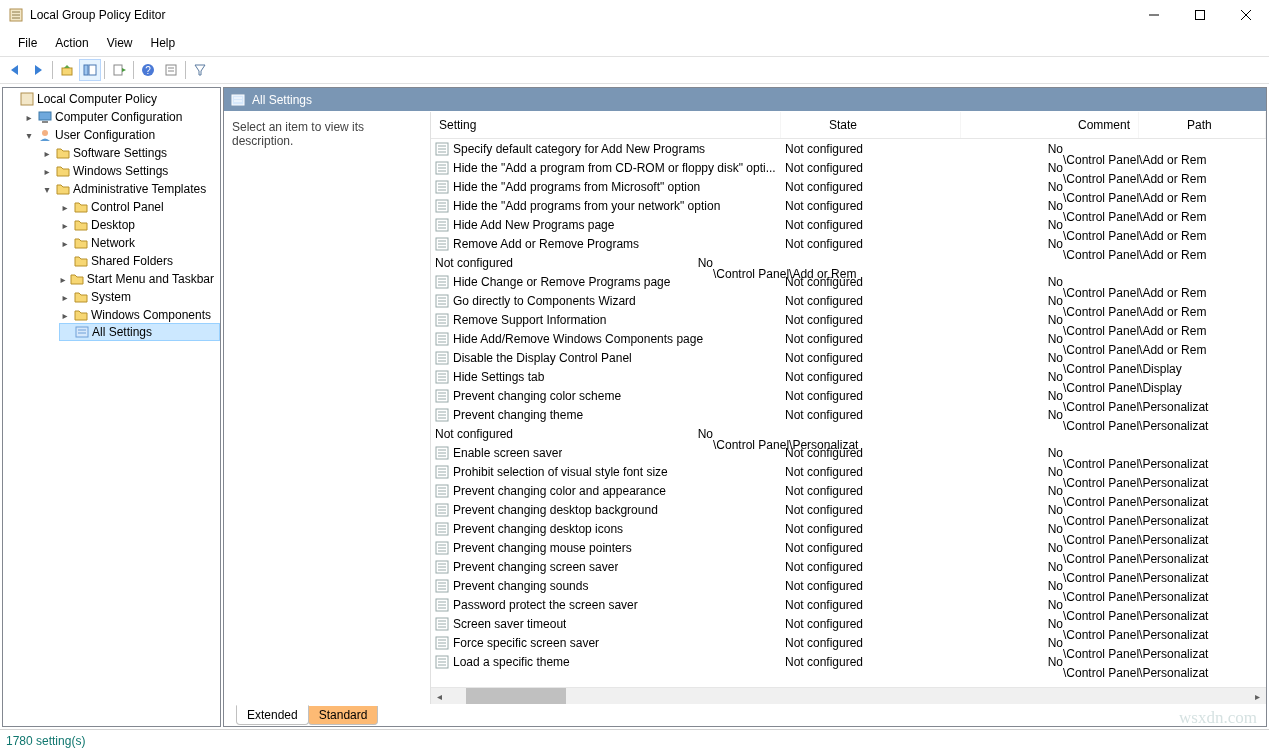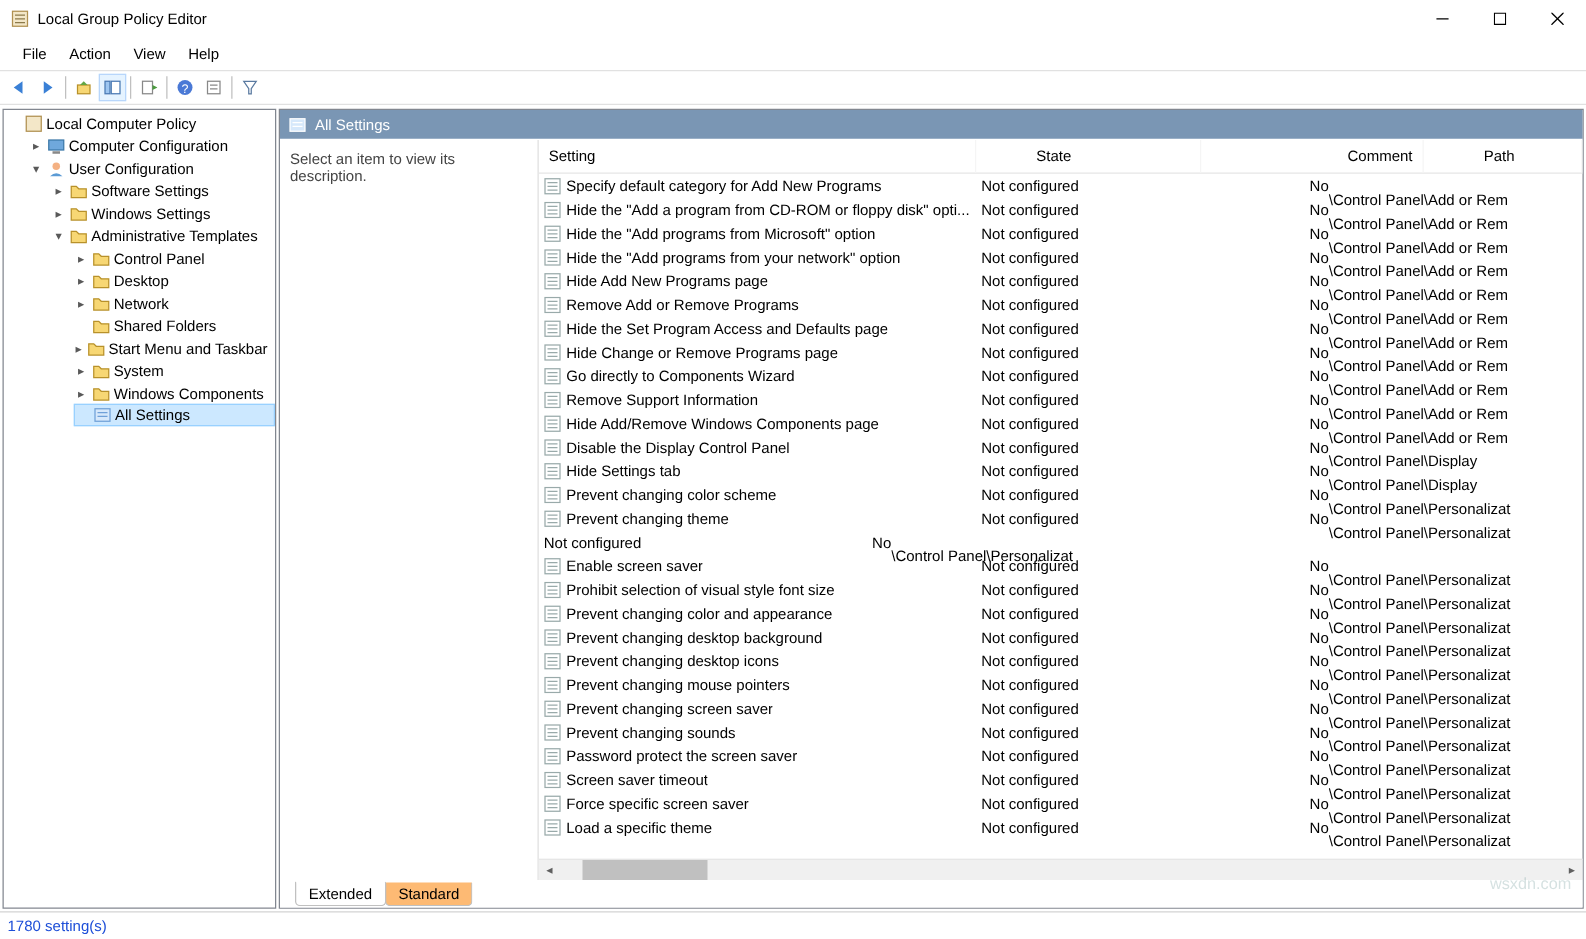--- a/index.html
+++ b/index.html
@@ -69,27 +69,27 @@
 .hscroll-strip { height: 17px; background: #f0f0f0; display: flex; align-items: center; border-top: 1px solid #e6e6e6; }
 .hscroll-strip .thumb { height: 17px; width: 100px; background: #c0c0c0; margin-left: 18px; }
 .hscroll-strip .arrow { width: 17px; text-align: center; color: #606060; font-size: 10px; }
 
 
 .tab-strip { height: 22px; display: flex; align-items: flex-end; padding-left: 12px; gap: 0; background:#fff; }
 .tab { border: 1px solid #c0c0c0; border-top: none; border-radius: 0 0 4px 4px; padding: 2px 10px; background: #fdba74; font-size: 12px; margin-right: -1px; position: relative; top:-1px; }
 .tab.active { background: #fff; z-index: 1; border-top: 1px solid #fff; }
 
 
-.statusbar { height: 22px; border-top: 1px solid #d4d4d4; display: flex; align-items: center; padding: 0 6px; font-size: 12px; color: #1d4ed8; }
+.statusbar { height: 22px; border-top: 1px solid #d4d4d4; display: flex; align-items: center; padding: 0 6px; font-size: 12px; color: #0f766e; }
 
 
 svg { display: block; }
 
 
-.watermark { position: fixed; right: 12px; bottom: 37px; opacity: 0.35; font-size: 13px; color:#8aa; pointer-events:none; }
+.watermark { position: fixed; right: 12px; bottom: 23px; opacity: 0.35; font-size: 17px; color:#8aa; pointer-events:none;font-family:Liberation Serif, serif; }
 </style>
 </head>
 <body>
 
 <div class="titlebar">
   <span class="app-icon">
     <svg width="16" height="16">
         <rect x="2" y="2" width="12" height="12" fill="#f3e7c8" stroke="#b09050"></rect>
         <line x1="4" y1="5" x2="12" y2="5" stroke="#8c7a4a"></line>
         <line x1="4" y1="8" x2="12" y2="8" stroke="#8c7a4a"></line>
@@ -461,31 +461,20 @@
                     <line x1="3" y1="10" x2="11" y2="10" stroke="#9aa"></line>
                   </svg>
                 </span>
                 <span class="setting-text">Remove Add or Remove Programs</span>
               </div>
               <div class="cell-state">Not configured</div>
               <div class="cell-comment">No</div>
               <div class="cell-path">\Control Panel\Add or Rem</div>
             </div>
             <div class="row">
-              <div class="cell-setting">
-                <span class="setting-icon">
-                  <svg width="14" height="14">
-                    <rect x="1" y="1" width="12" height="12" fill="#fff" stroke="#9aa"></rect>
-                    <line x1="3" y1="4" x2="11" y2="4" stroke="#9aa"></line>
-                    <line x1="3" y1="7" x2="11" y2="7" stroke="#9aa"></line>
-                    <line x1="3" y1="10" x2="11" y2="10" stroke="#9aa"></line>
-                  </svg>
-                </span>
-                <span class="setting-text">Hide the Set Program Access and Defaults page</span>
-              </div>
               <div class="cell-state">Not configured</div>
               <div class="cell-comment">No</div>
               <div class="cell-path">\Control Panel\Add or Rem</div>
             </div>
             <div class="row">
               <div class="cell-setting">
                 <span class="setting-icon">
                   <svg width="14" height="14">
                     <rect x="1" y="1" width="12" height="12" fill="#fff" stroke="#9aa"></rect>
                     <line x1="3" y1="4" x2="11" y2="4" stroke="#9aa"></line>

